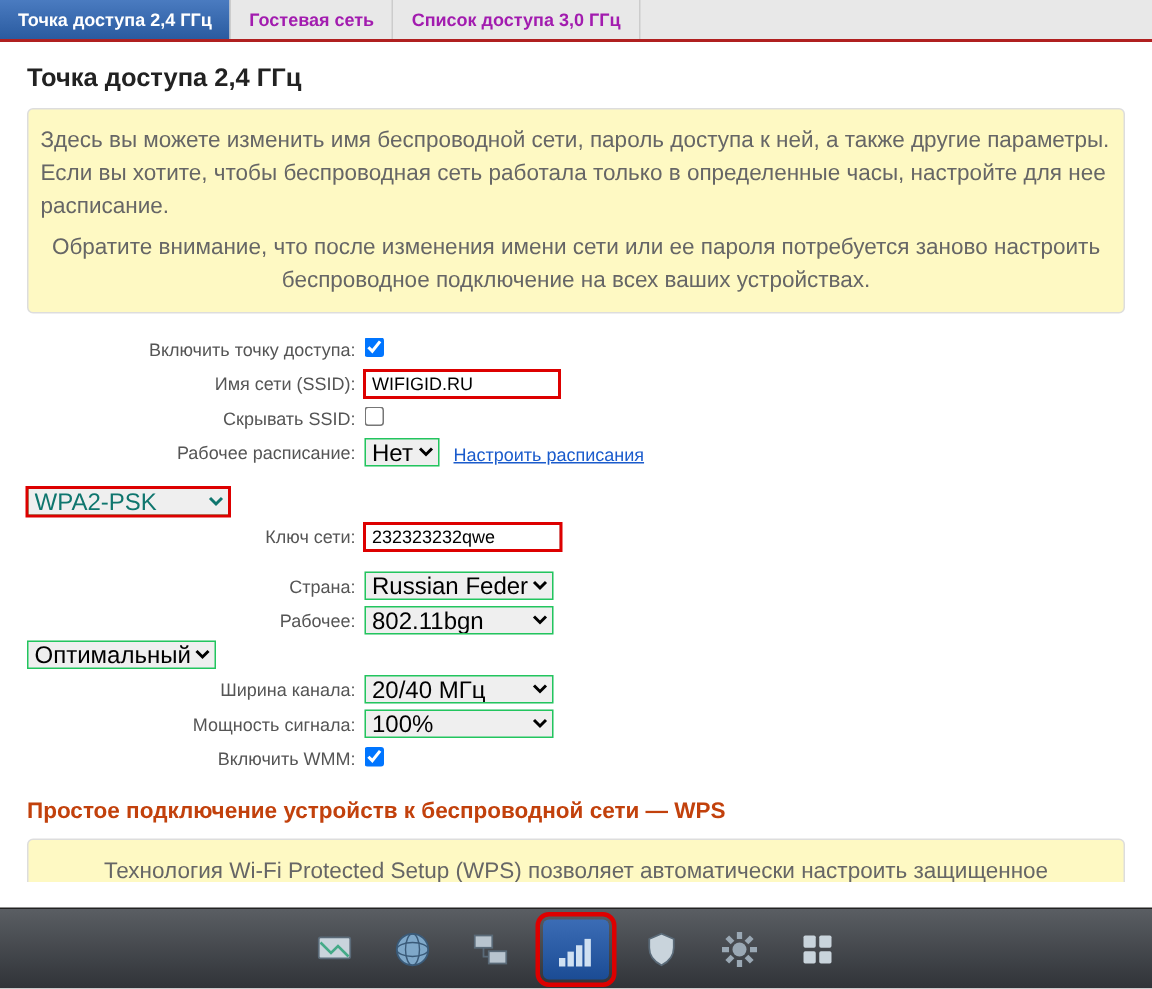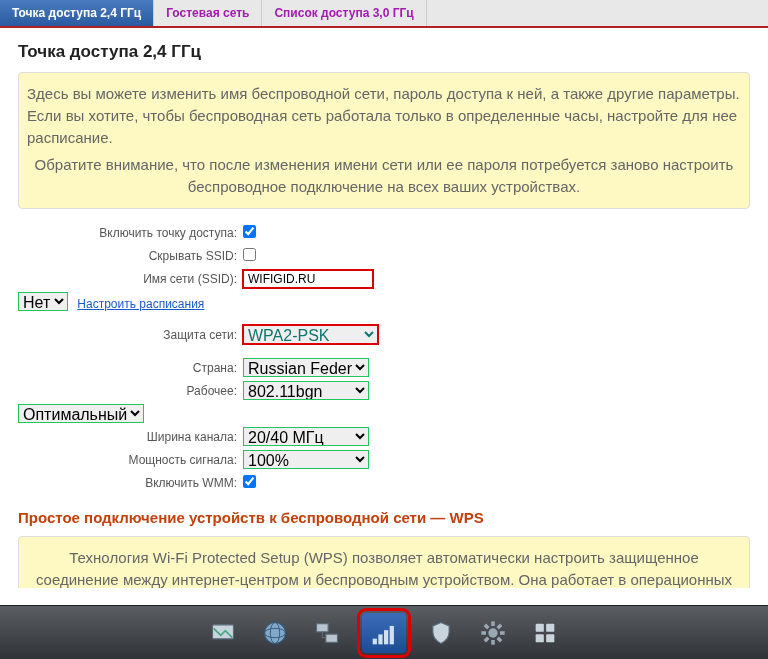--- a/index.html
+++ b/index.html
@@ -51,39 +51,43 @@
   <div class="infobox">
     <p>Здесь вы можете изменить имя беспроводной сети, пароль доступа к ней, а также другие параметры. Если вы хотите, чтобы беспроводная сеть работала только в определенные часы, настройте для нее расписание.</p>
     <p>Обратите внимание, что после изменения имени сети или ее пароля потребуется заново настроить беспроводное подключение на всех ваших устройствах.</p>
   </div>
 
   <div class="form-row">
     <div class="form-label">Включить точку доступа:</div>
     <div class="form-control"><input type="checkbox" checked="" style=""></div>
   </div>
   <div class="form-row">
+    <div class="form-label">Имя сети (SSID):</div>
+    <div class="form-control"><input type="text" class="hl" style="width: 130px;" value="WIFIGID.RU"></div>
+  </div>
+  <div class="form-row">
     <div class="form-label">Скрывать SSID:</div>
     <div class="form-control"><input type="checkbox" style=""></div>
   </div>
   <div class="form-row">
-    <div class="form-label">Имя сети (SSID):</div>
-    <div class="form-control"><input type="text" class="hl" style="width: 130px;" value="WIFIGID.RU"></div>
-  </div>
-  <div class="form-row">
+    <div class="form-label">Рабочее расписание:</div>
     <div class="form-control">
       <select><option>Нет</option></select>
       <a href="#" class="sched">Настроить расписания</a>
     </div>
   </div>
 
   <div class="section-gap"></div>
 
   <div class="form-row">
-    <div class="form-label">Защита сети:</div>
     <div class="form-control hl-wide" style="width:135px"><select class="wide" style="width:135px;color:#0f766e;"><option>WPA2-PSK</option></select></div>
+  </div>
+  <div class="form-row">
+    <div class="form-label">Ключ сети:</div>
+    <div class="form-control"><input type="text" class="hl" style="width: 131px;" value="232323232qwe"></div>
   </div>
 
   <div class="section-gap"></div>
 
   <div class="form-row">
     <div class="form-label">Страна:</div>
     <div class="form-control"><select class="wide"><option>Russian Federation</option></select></div>
   </div>
   <div class="form-row">
     <div class="form-label">Рабочее:</div>

